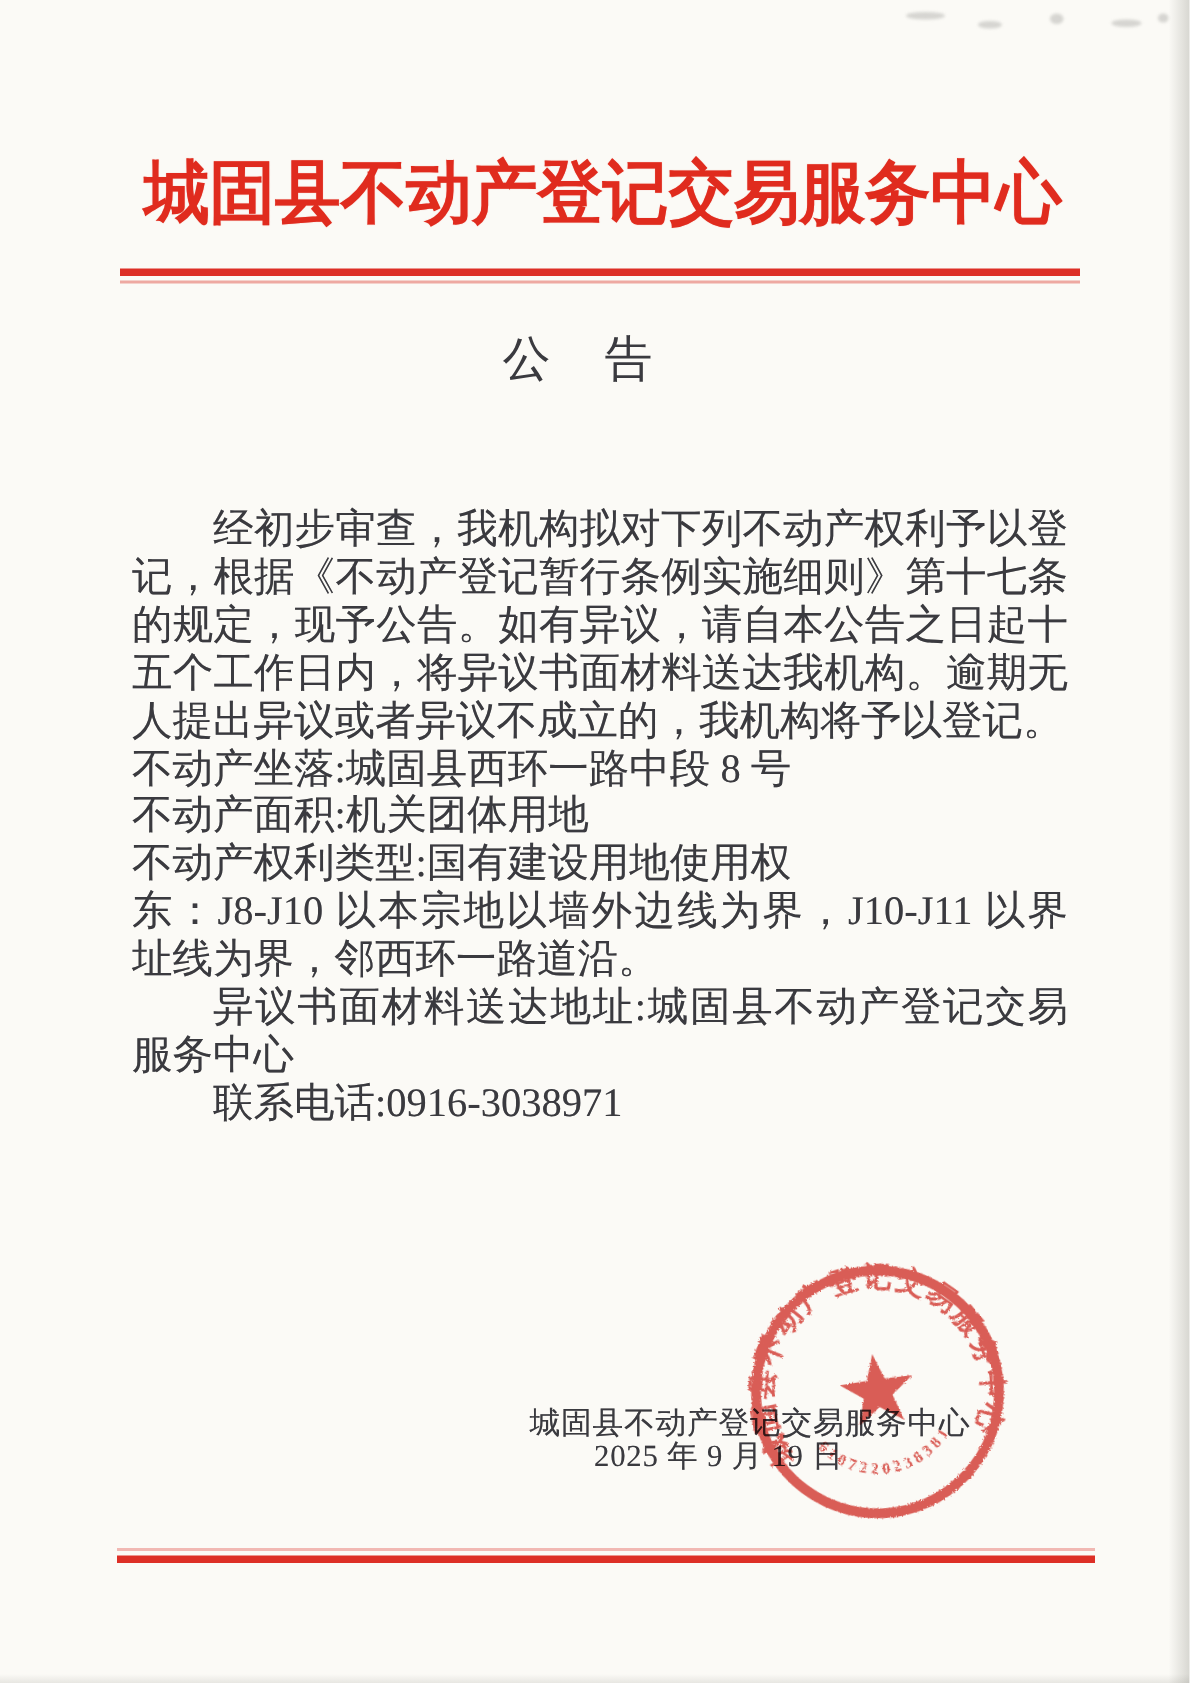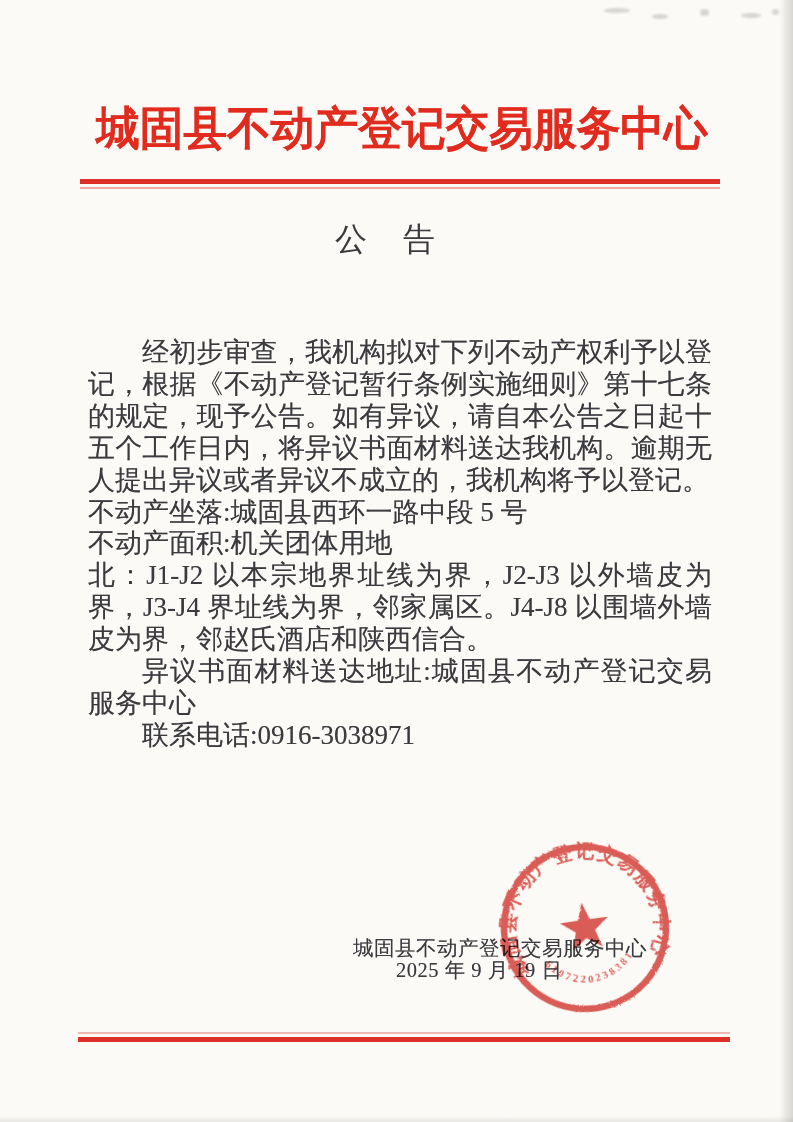--- a/index.html
+++ b/index.html
@@ -78,23 +78,24 @@
 
   <div class="rule-top">
     <div class="thick"></div>
     <div class="thin"></div>
   </div>
 
   <h1 class="doc-title">公　告</h1>
 
   <div class="body-text">
     <p class="indent">经初步审查，我机构拟对下列不动产权利予以登记，根据《不动产登记暂行条例实施细则》第十七条的规定，现予公告。如有异议，请自本公告之日起十五个工作日内，将异议书面材料送达我机构。逾期无人提出异议或者异议不成立的，我机构将予以登记。</p>
-    <p>不动产坐落:城固县西环一路中段 5 号</p>
+    <p>不动产坐落:城固县西环一路中段 8 号</p>
     <p>不动产面积:机关团体用地</p>
-    <p>北：J1-J2 以本宗地界址线为界，J2-J3 以外墙皮为界，J3-J4 界址线为界，邻家属区。J4-J8 以围墙外墙皮为界，邻赵氏酒店和陕西信合。</p>
+    <p>不动产权利类型:国有建设用地使用权</p>
+    <p>东：J8-J10 以本宗地以墙外边线为界，J10-J11 以界址线为界，邻西环一路道沿。</p>
     <p class="indent">异议书面材料送达地址:城固县不动产登记交易服务中心</p>
     <p class="indent">联系电话:0916-3038971</p>
   </div>
 
   <div class="sig-org">城固县不动产登记交易服务中心</div>
   <div class="sig-date">2025 年 9 月 19 日</div>
 
   <div class="stamp">
     <svg viewBox="0 0 200 200" xmlns="http://www.w3.org/2000/svg">
       <defs>

